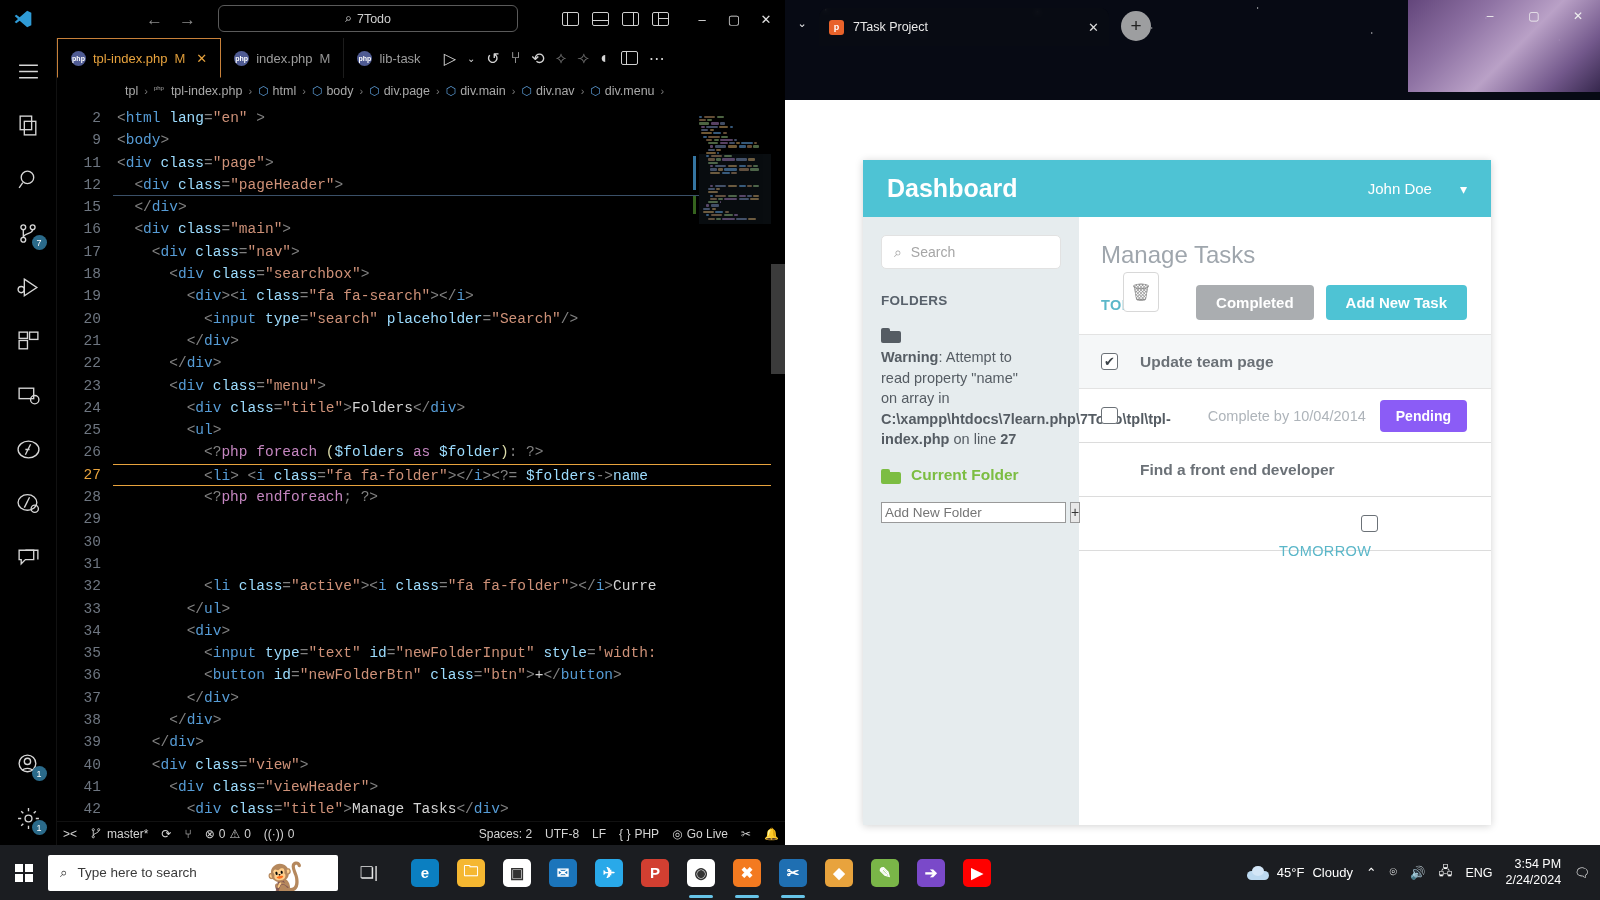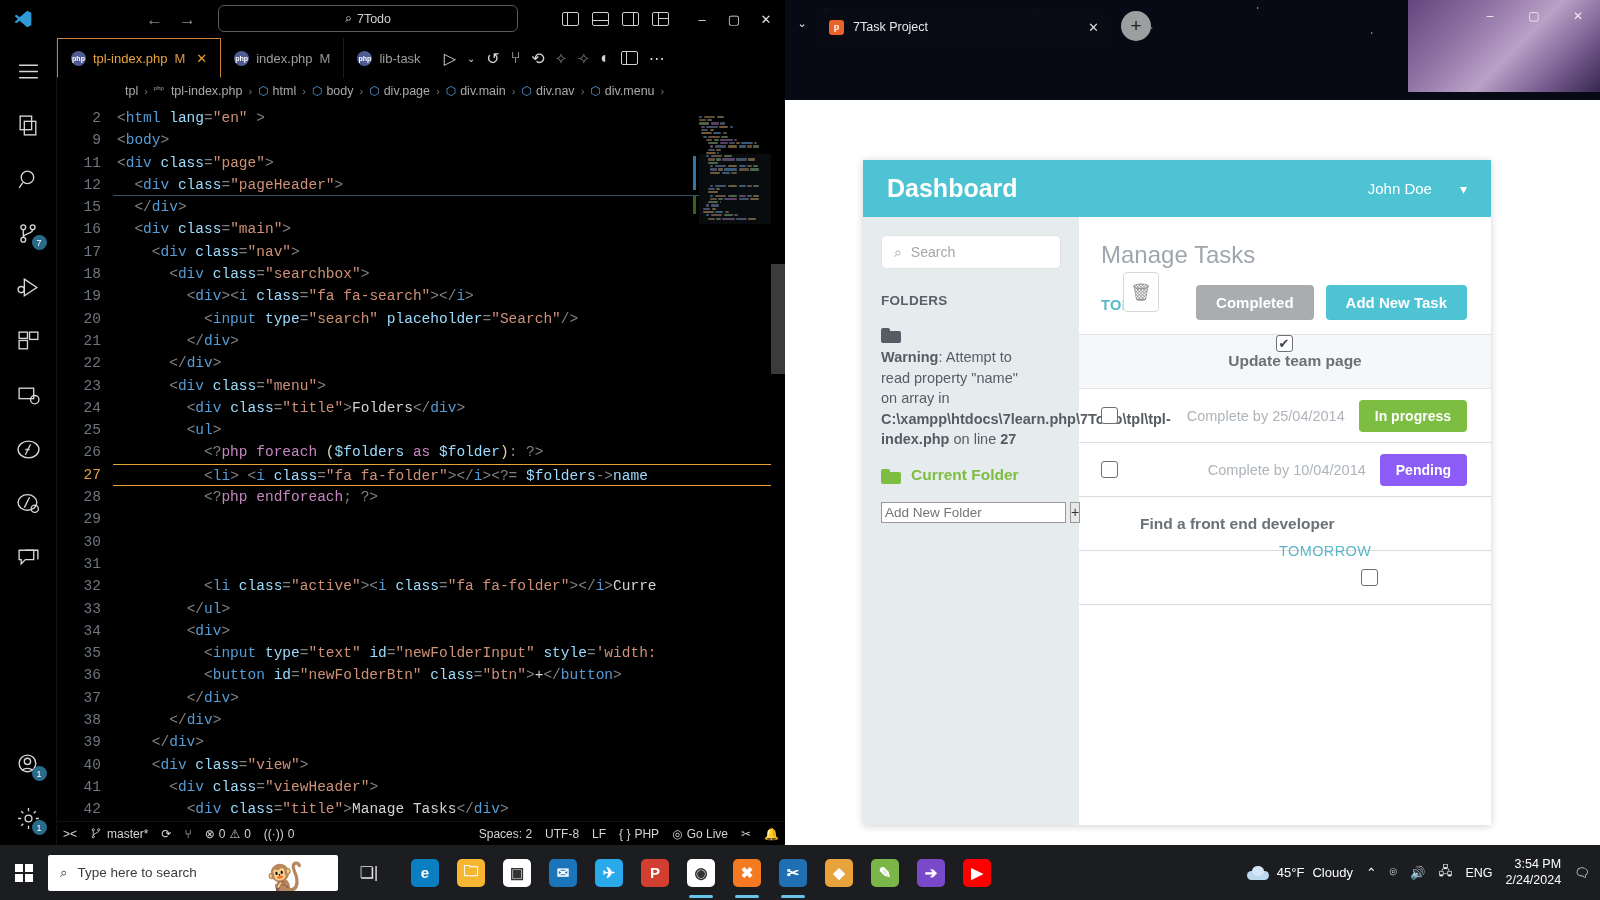--- a/index.html
+++ b/index.html
@@ -212,21 +212,21 @@
   .today-label { position:absolute; left: 22px; top: 12px; color:#5bb7c9; font-weight:bold;
                  font-size: 14.5px; letter-spacing: .4px; }
   .trash-btn { position:absolute; left: 44px; top: -13px; width: 36px; height: 40px; background:#fff;
                border:1px solid #d8d8d8; border-radius:4px; display:flex; align-items:center;
                justify-content:center; color:#8d8d8d; font-size: 17px;}
   .btn-grey { background:#aaadb0; color:#fff; border-radius:4px; padding: 9px 20px; font-size: 15px; font-weight:bold;}
   .btn-teal { background:#4ec3d4; color:#fff; border-radius:4px; padding: 9px 20px; font-size: 15px; font-weight:bold;}
   .task-list { border-top: 1px solid #e3e3e3; }
   .task-row { position: relative; height: 54px; border-bottom: 1px solid #dcdcdc;
               display:flex; align-items:center; padding: 0 24px 0 22px; }
-  .task-row.done { background: #f5f7f8; border-bottom-color:#e3e3e3;flex-direction:column; }
+  .task-row.done { background: #f5f7f8; border-bottom-color:#e3e3e3; }
   .chk { width: 17px; height: 17px; border: 1.6px solid #6b7177; border-radius: 3px; flex:none;
          display:flex; align-items:center; justify-content:center; background:#fff; }
   .chk.checked:after { content:"✔"; font-size: 13px; color:#3c4349; line-height:1; }
   .task-name { margin-left: 22px; font-size: 15.5px; color:#6b7177; font-weight: bold; }
   .task-due { margin-left: auto; margin-right: 14px; font-size: 14.5px; color:#aeb4ba; }
   .badge { border-radius: 4px; color:#fff; font-weight:bold; font-size: 14px; padding: 8px 16px; }
   .badge-green { background:#7cbd42; }
   .badge-grey  { background:#8b5cf6; }
   .tomorrow-label { position:absolute; color:#5bb7c9; font-weight:normal; font-size: 14.5px; letter-spacing:.4px;}
 
@@ -640,25 +640,20 @@
               <div class="btn-teal">Add New Task</div>
             </div>
 
             <div class="task-list" id="task-list">
                 <div class="task-row done">
                   <div class="chk checked"></div>
                   <div class="task-name">Update team page</div>
                 </div>
                 <div class="task-row">
                   <div class="chk"></div>
-                  <div class="task-due">Complete by 25/04/2014</div>
-                  <div class="badge badge-green">In progress</div>
-                </div>
-                <div class="task-row">
-                  <div class="chk"></div>
                   <div class="task-due">Complete by 10/04/2014</div>
                   <div class="badge badge-grey">Pending</div>
                 </div>
                 <div class="task-row">
                   <div class="chk" style="visibility: hidden;"></div>
                   <div class="task-name">Find a front end developer</div>
                 </div>
                 <div class="task-row" style="justify-content: center;">
                   <div class="chk" style="margin-left: 170px;"></div>
                 </div>

